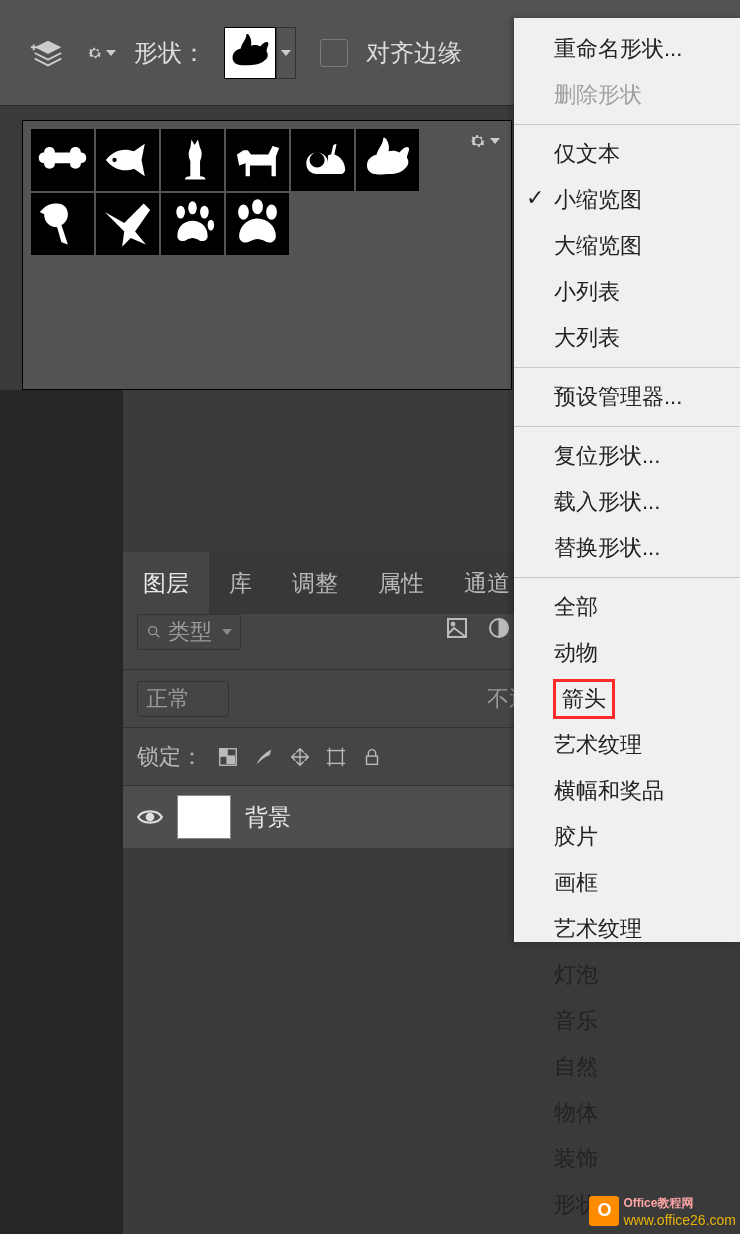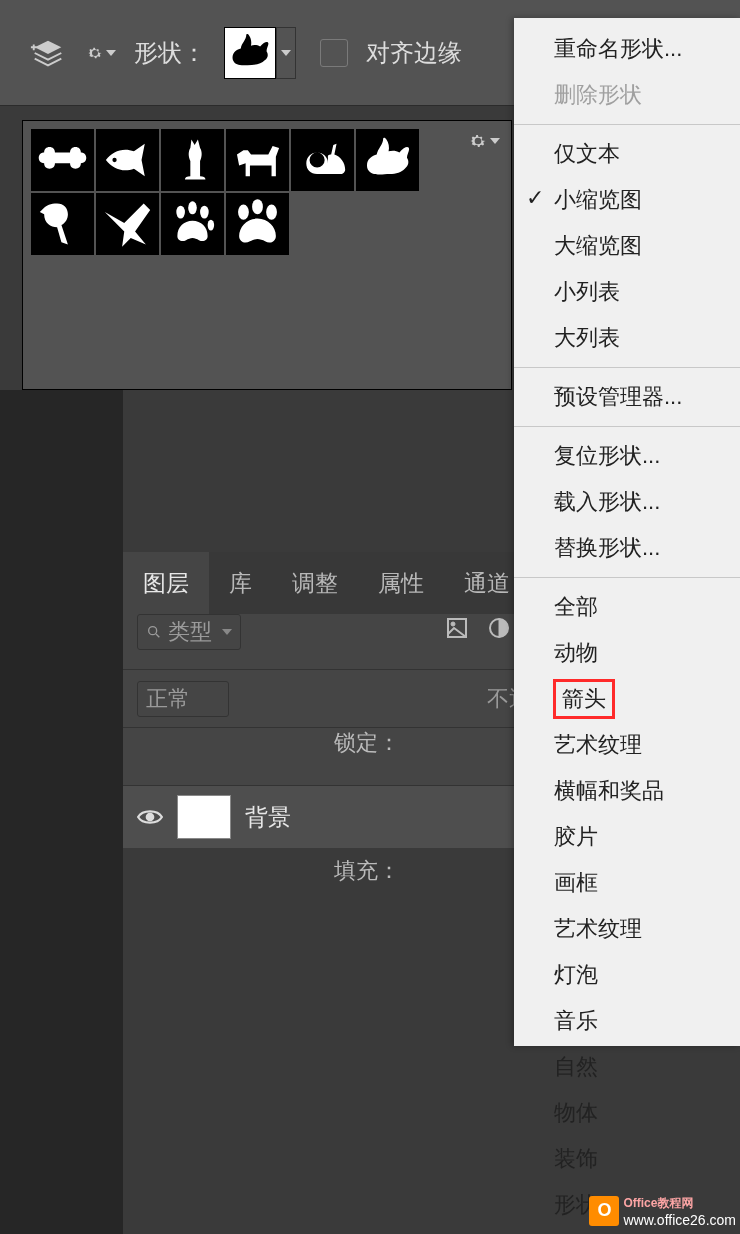--- a/index.html
+++ b/index.html
@@ -37,42 +37,42 @@
 .tabbar{ height:62px; display:flex; align-items:center; background:#383838; }
 .tab{ padding:0 20px; height:62px; display:flex; align-items:center; color:#b8b8b8; font-size:23px; }
 .tab.active{ background:#454545; color:#e8e8e8; }
 .filterrow{ height:56px; display:flex; align-items:flex-start; padding:0 14px; gap:14px; border-bottom:1px solid #333;}
 .filterrow .srch{ color:#9a9a9a; font-size:22px; display:flex; align-items:center; gap:6px; padding:2px 8px; border:1px solid #333; border-radius:3px;}
 .filterrow .tri{width:0;height:0;border-left:5px solid transparent;border-right:5px solid transparent;border-top:6px solid #888; margin-left:4px;}
 .ficon{ width:28px; height:28px; display:flex;align-items:center;justify-content:center;}
 .ficon svg{width:24px;height:24px;fill:#bbb;stroke:#bbb;}
 .row2{ height:58px; display:flex; align-items:center; padding:0 14px; gap:8px; border-bottom:1px solid #333; color:#9a9a9a; font-size:22px;}
 .row2 .sel{ padding:2px 8px; border:1px solid #333; border-radius:3px; display:flex; align-items:center;}
-.lockrow{ height:58px; display:flex; align-items:center; padding:0 14px; gap:14px; color:#bbb; font-size:22px; border-bottom:1px solid #333;flex-direction:column;}
+.lockrow{ height:58px; display:flex; align-items:center; padding:0 14px; gap:14px; color:#bbb; font-size:22px; border-bottom:1px solid #333;}
 .lockrow svg{width:22px;height:22px;fill:none;stroke:#bbb;stroke-width:1.5;}
 .layerlist{ background:#454545;}
 .layeritem{ height:62px; display:flex; align-items:center; gap:14px; padding:0 14px; background:#4e4e4e;}
 .eye{ width:26px;height:26px; display:flex;align-items:center;justify-content:center;}
 .eye svg{width:26px;height:20px;fill:none;stroke:#ddd;stroke-width:2;}
 .thumb{ width:54px; height:44px; background:#fff; border:1px solid #888;}
 .layname{ color:#e8e8e8; font-size:23px;}
 
 
-.menu{ position:absolute; right:0; top:18px; width:226px; height:1028px; background:#f0f0f0; box-shadow:-2px 0 6px rgba(0,0,0,.3); padding:8px 0;}
+.menu{ position:absolute; right:0; top:18px; width:226px; height:924px; background:#f0f0f0; box-shadow:-2px 0 6px rgba(0,0,0,.3); padding:8px 0;}
 .mitem{ padding:8px 12px 8px 40px; font-size:22px; color:#222; position:relative; white-space:nowrap;}
 .mitem.disabled{ color:#a0a0a0; }
 .mitem.checked::before{ content:"✓"; position:absolute; left:12px; }
 .mitem.highlight{ outline:3px solid #ff2a2a; outline-offset:-2px; display:inline-block; margin-left:40px; padding:4px 8px; }
 .msep{ height:1px; background:#c8c8c8; margin:6px 0;}
 
 
 .wm{ position:absolute; right:4px; bottom:6px; display:flex; align-items:center; gap:4px; }
 .wm .badge{ width:30px;height:30px; background:#ff8c00; border-radius:3px; display:flex;align-items:center;justify-content:center; color:#fff; font-weight:bold; font-size:18px;}
 .wm .t1{ color:#fca5a5; font-size:12px; font-weight:bold;}
-.wm .t2{ color:#ffffff; font-size:14px; display:block;}
+.wm .t2{ color:#eab308; font-size:14px; display:block;}
 </style>
 </head>
 <body>
 
 <div class="workspace"></div>
 <div class="darkcol"></div>
 
 <div class="optbar">
   <div class="layers-badge">
     <svg viewBox="0 0 40 40">

